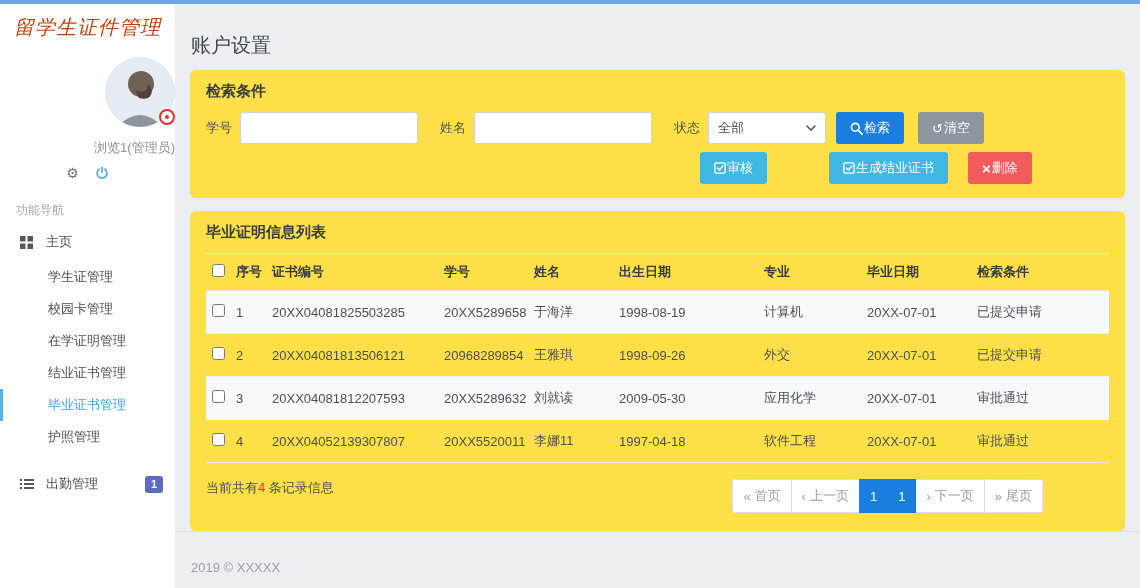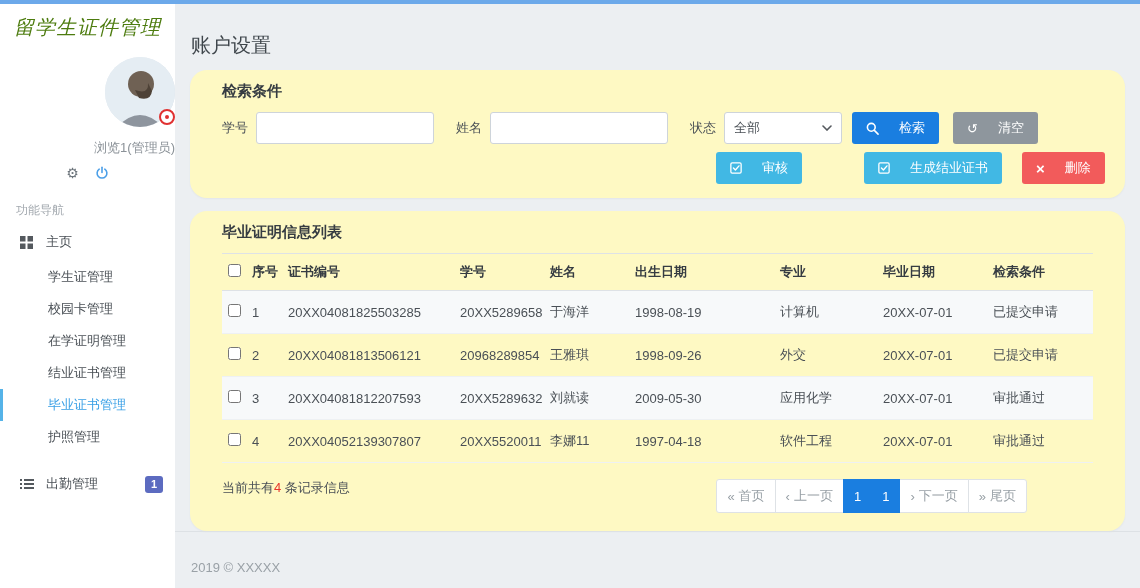--- a/index.html
+++ b/index.html
@@ -8,21 +8,21 @@
     font-family:"Liberation Sans",sans-serif;
     background:#eceff2;
   }
   .topstrip{height:4px;background:#6ca9ea}
   .layout{display:flex;height:584px}
 
   
   .sidebar{width:175px;min-width:175px;background:#ffffff;display:flex;flex-direction:column;overflow:hidden}
   .logo{
     font-family:"DejaVu Serif",serif;font-style:italic;
-    color:#4d7c0f;font-size:20px;letter-spacing:1px;
+    color:#c2410c;font-size:20px;letter-spacing:1px;
     text-align:center;padding:10px 2px 4px;white-space:nowrap
   }
   .profile{text-align:right;padding:12px 0 2px}
   .avatar-wrap{position:relative;display:inline-block}
   .avatar{
     width:70px;height:70px;border-radius:50%;overflow:hidden;
     background:linear-gradient(135deg,#e7eef4,#ccd7e0);
     display:block
   }
   .avatar-badge{
@@ -52,39 +52,39 @@
   .nav-sub{
     padding:7px 12px 7px 45px;border-left:3px solid transparent;
     font-size:13px;color:#4a5056;cursor:pointer
   }
   .nav-sub.active{color:#3aa0e6;border-left-color:#55b3e8}
 
   
   .main{flex:1;display:flex;flex-direction:column;min-width:0}
   .breadcrumb{font-size:20px;color:#3f464c;padding:28px 16px 11px}
   .content{flex:1;padding:0 15px}
-  .card{background:#fef9c3;border-radius:17px;padding:12px 32px 14px;box-shadow:0 1px 2px rgba(60,70,80,.05)}
+  .card{background:#fde047;border-radius:6px;padding:12px 16px 14px;box-shadow:0 1px 2px rgba(60,70,80,.05)}
   .card+.card{margin-top:13px}
   .card-title{font-size:15px;font-weight:bold;color:#363c42;padding-bottom:11px}
 
   .search-row{display:flex;align-items:center}
   .field-label{font-size:13px;color:#4a5056;margin-right:8px}
   .field-group{display:flex;align-items:center;margin-right:22px}
   input.text{
     width:178px;height:32px;border:1px solid #ced4da;border-radius:3px;
     padding:0 8px;font-size:13px;color:#495057;box-sizing:border-box;outline:none
   }
   .select{
     width:118px;height:32px;border:1px solid #ced4da;border-radius:3px;
     display:flex;align-items:center;justify-content:space-between;
     padding:0 9px;font-size:13px;color:#4a5056;box-sizing:border-box;
     background:#fff;cursor:pointer
   }
   .btn{
-    display:inline-flex;align-items:center;justify-content:center;gap:20px;
+    display:inline-flex;align-items:center;justify-content:center;gap:1px;
     height:32px;padding:0 14px;border:none;border-radius:3px;
     font-size:13px;color:#fff;cursor:pointer;white-space:nowrap;
     font-family:"Liberation Sans",sans-serif
   }
   .btn-primary{background:#1a7ee0;margin-left:10px}
   .btn-secondary{background:#8e969d;margin-left:14px}
   .btn-info{background:#41b8e4}
   .btn-danger{background:#f25b5b}
   .action-row{display:flex;margin-top:8px}
   .btn-audit{margin-left:494px}

